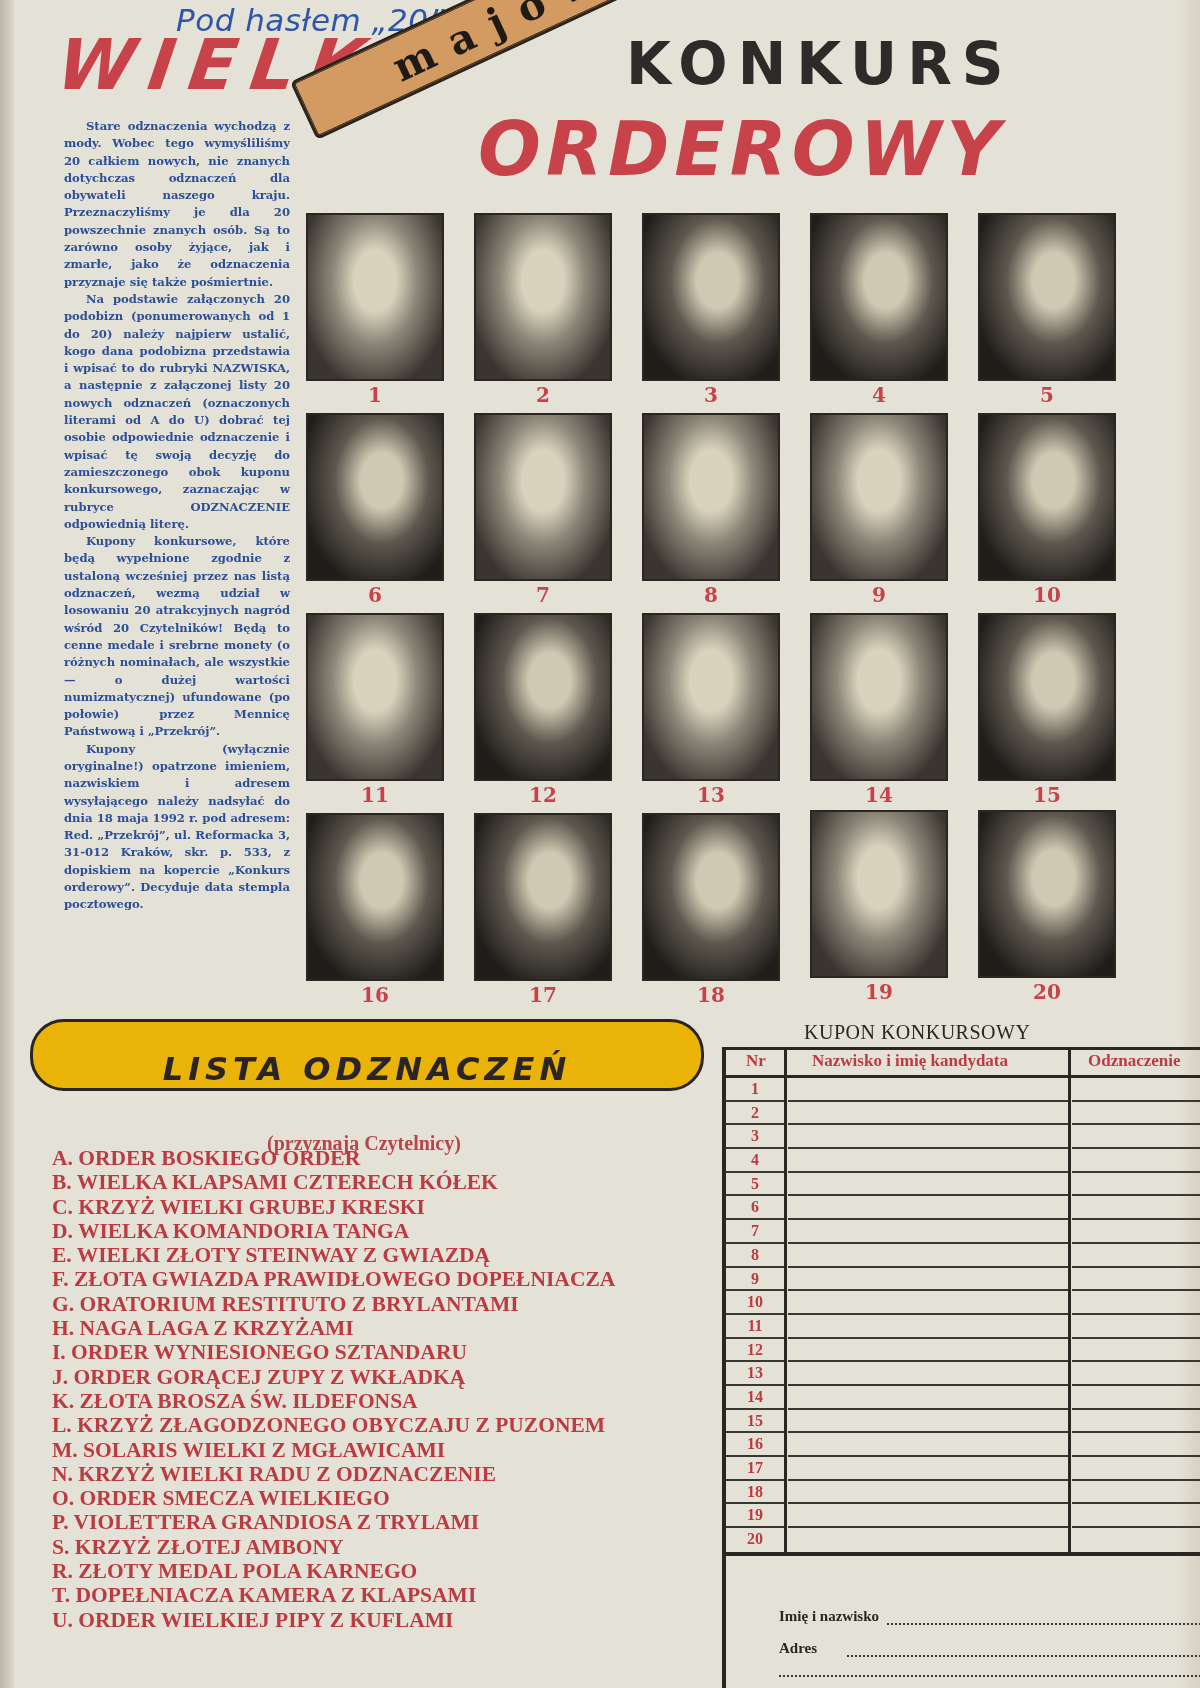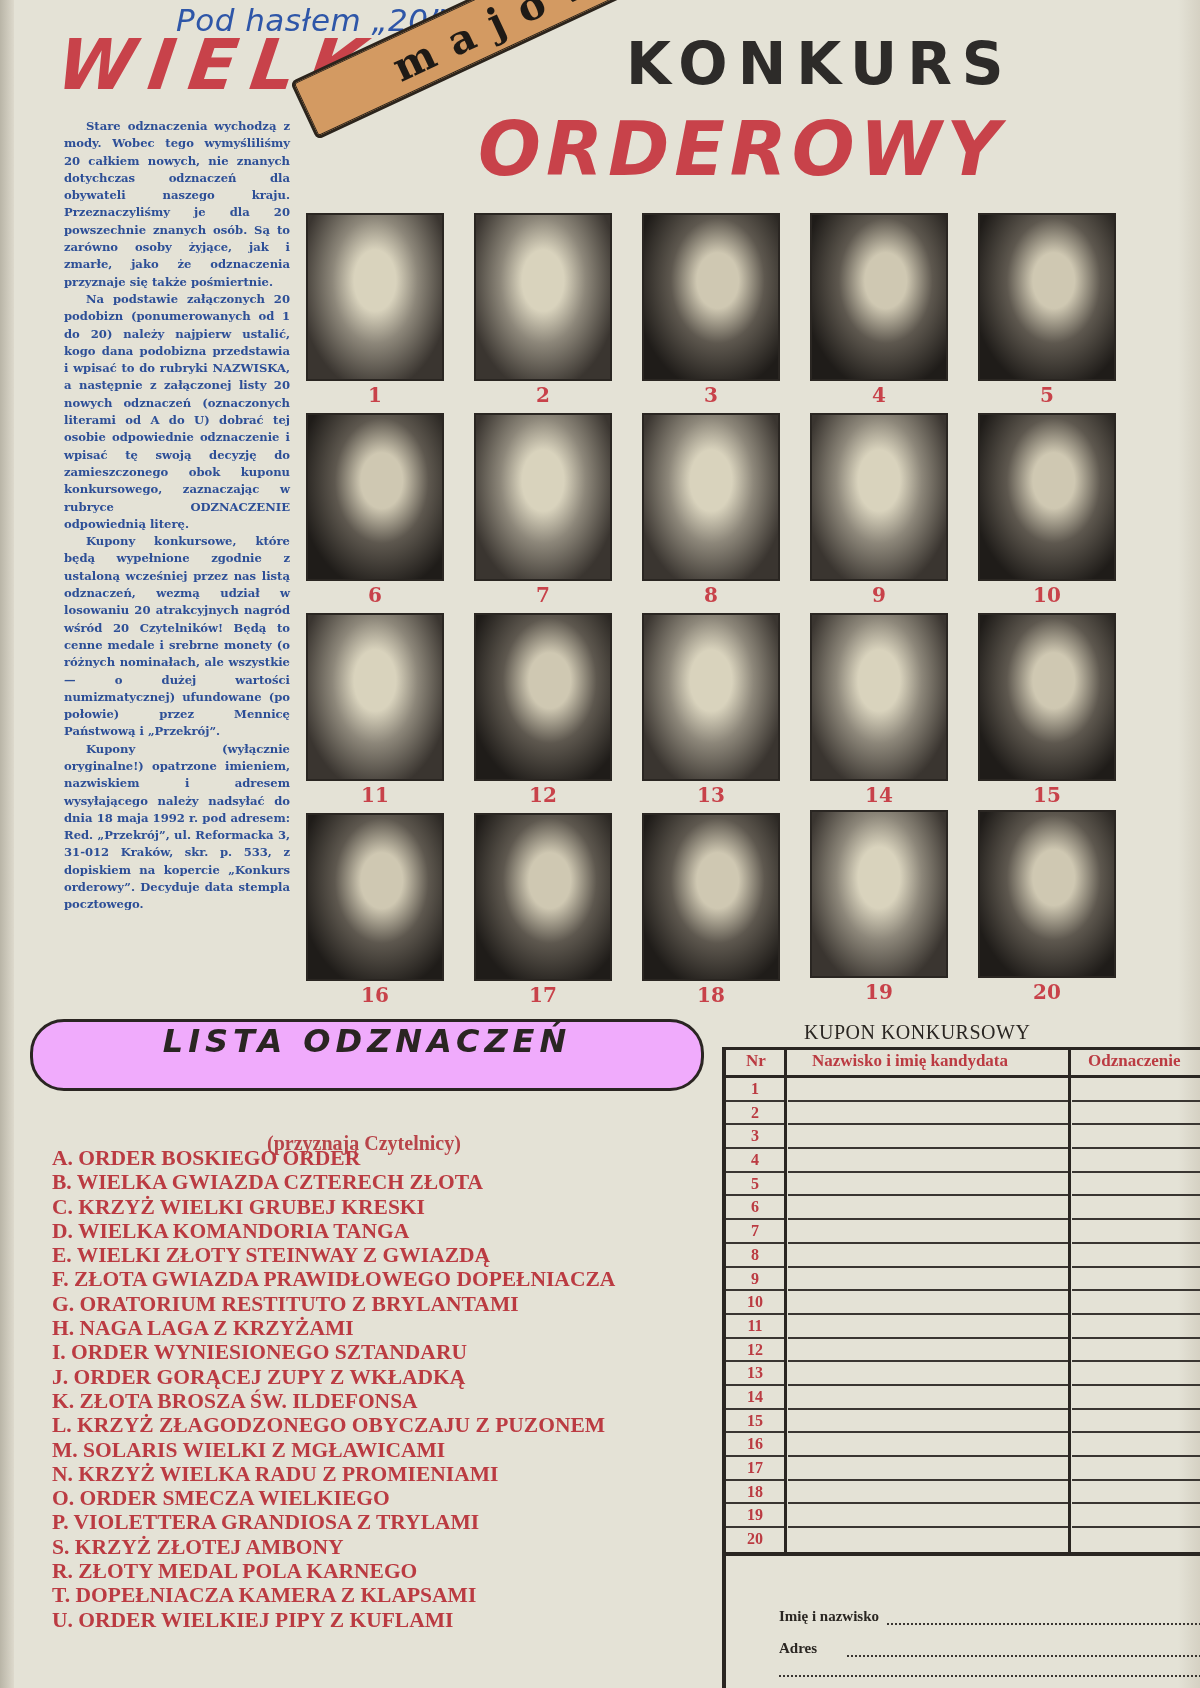--- a/index.html
+++ b/index.html
@@ -21,21 +21,21 @@
 
   .intro { position:absolute; left:64px; top:118px; width:226px; font-family:"DejaVu Serif",serif; font-weight:bold; font-size:11.6px; line-height:17.3px; color:#2d4f97; text-align:justify; }
   .intro p { margin:0; text-indent:22px; }
 
   .grid { position:absolute; left:306px; top:213px; width:870px; }
   .cell { position:absolute; width:138px; }
   .photo { width:138px; height:168px; border:2px solid #2a2622; box-sizing:border-box; background: radial-gradient(ellipse at 50% 40%, #d9d3bd 0 22%, #8d877a 45%, #3a3530 80%); }
   .photo.dark { background: radial-gradient(ellipse at 55% 40%, #cfc8b2 0 20%, #5e584f 45%, #1f1c19 80%); }
   .num { text-align:center; font-family:"DejaVu Serif",serif; font-weight:900; font-size:20px; color:#c8424a; margin-top:2px; }
 
-  .lista-pill { position:absolute; left:30px; top:1019px; width:668px; height:66px; background:#f0abfc; border:3px solid #2a2522; border-radius:34px; display:flex; align-items:flex-start; justify-content:center; }
+  .lista-pill { position:absolute; left:30px; top:1019px; width:668px; height:66px; background:#eab308; border:3px solid #2a2522; border-radius:34px; display:flex; align-items:flex-end; justify-content:center; }
   .lista-pill span { font-family:"DejaVu Sans",sans-serif; font-weight:900; font-style:italic; font-size:32px; letter-spacing:5px; color:#2a2522; }
   .lista-sub { position:absolute; left:30px; top:1132px; width:668px; text-align:center; font-family:"Liberation Serif",serif; font-weight:bold; font-size:20px; color:#b8454a; }
   .lista { position:absolute; left:52px; top:1146px; font-family:"Liberation Serif",serif; font-weight:bold; font-size:21.5px; line-height:24.3px; color:#bb3b42; }
   .lista div { white-space:nowrap; }
 
   .kupon-title { position:absolute; left:804px; top:1021px; font-family:"Liberation Serif",serif; font-weight:normal; font-size:20px; color:#2a2622; letter-spacing:0.5px; }
   .kupon { position:absolute; left:722px; top:1047px; width:478px; height:641px; }
   .kupon .frame-top { position:absolute; left:0; top:0; width:478px; height:3px; background:#2a2622; }
   .kupon .frame-left { position:absolute; left:0; top:0; width:4px; height:641px; background:#2a2622; }
   .kupon .head-line { position:absolute; left:0; top:28px; width:478px; height:3px; background:#2a2622; }
@@ -158,33 +158,33 @@
       <div class="num">20</div>
     </div>
 </div>
 
 <div class="lista-pill">
   <span>LISTA ODZNACZEŃ</span>
 </div>
 <div class="lista-sub">(przyznają Czytelnicy)</div>
 <div class="lista">
   <div>A. ORDER BOSKIEGO ORDER</div>
-  <div>B. WIELKA GWIAZDA CZTERECH ZŁOTA</div>
+  <div>B. WIELKA KLAPSAMI CZTERECH KÓŁEK</div>
   <div>C. KRZYŻ WIELKI GRUBEJ KRESKI</div>
   <div>D. WIELKA KOMANDORIA TANGA</div>
   <div>E. WIELKI ZŁOTY STEINWAY Z GWIAZDĄ</div>
   <div>F. ZŁOTA GWIAZDA PRAWIDŁOWEGO DOPEŁNIACZA</div>
   <div>G. ORATORIUM RESTITUTO Z BRYLANTAMI</div>
   <div>H. NAGA LAGA Z KRZYŻAMI</div>
   <div>I.  ORDER WYNIESIONEGO SZTANDARU</div>
   <div>J.  ORDER GORĄCEJ ZUPY Z WKŁADKĄ</div>
   <div>K. ZŁOTA BROSZA ŚW. ILDEFONSA</div>
   <div>L. KRZYŻ ZŁAGODZONEGO OBYCZAJU Z PUZONEM</div>
   <div>M. SOLARIS WIELKI Z MGŁAWICAMI</div>
-  <div>N. KRZYŻ WIELKA RADU Z PROMIENIAMI</div>
+  <div>N. KRZYŻ WIELKI RADU Z ODZNACZENIE</div>
   <div>O. ORDER SMECZA WIELKIEGO</div>
   <div>P. VIOLETTERA GRANDIOSA Z TRYLAMI</div>
   <div>S. KRZYŻ ZŁOTEJ AMBONY</div>
   <div>R. ZŁOTY MEDAL POLA KARNEGO</div>
   <div>T. DOPEŁNIACZA KAMERA Z KLAPSAMI</div>
   <div>U. ORDER WIELKIEJ PIPY Z KUFLAMI</div>
 </div>
 
 <div class="kupon-title">KUPON KONKURSOWY</div>
 <div class="kupon">

